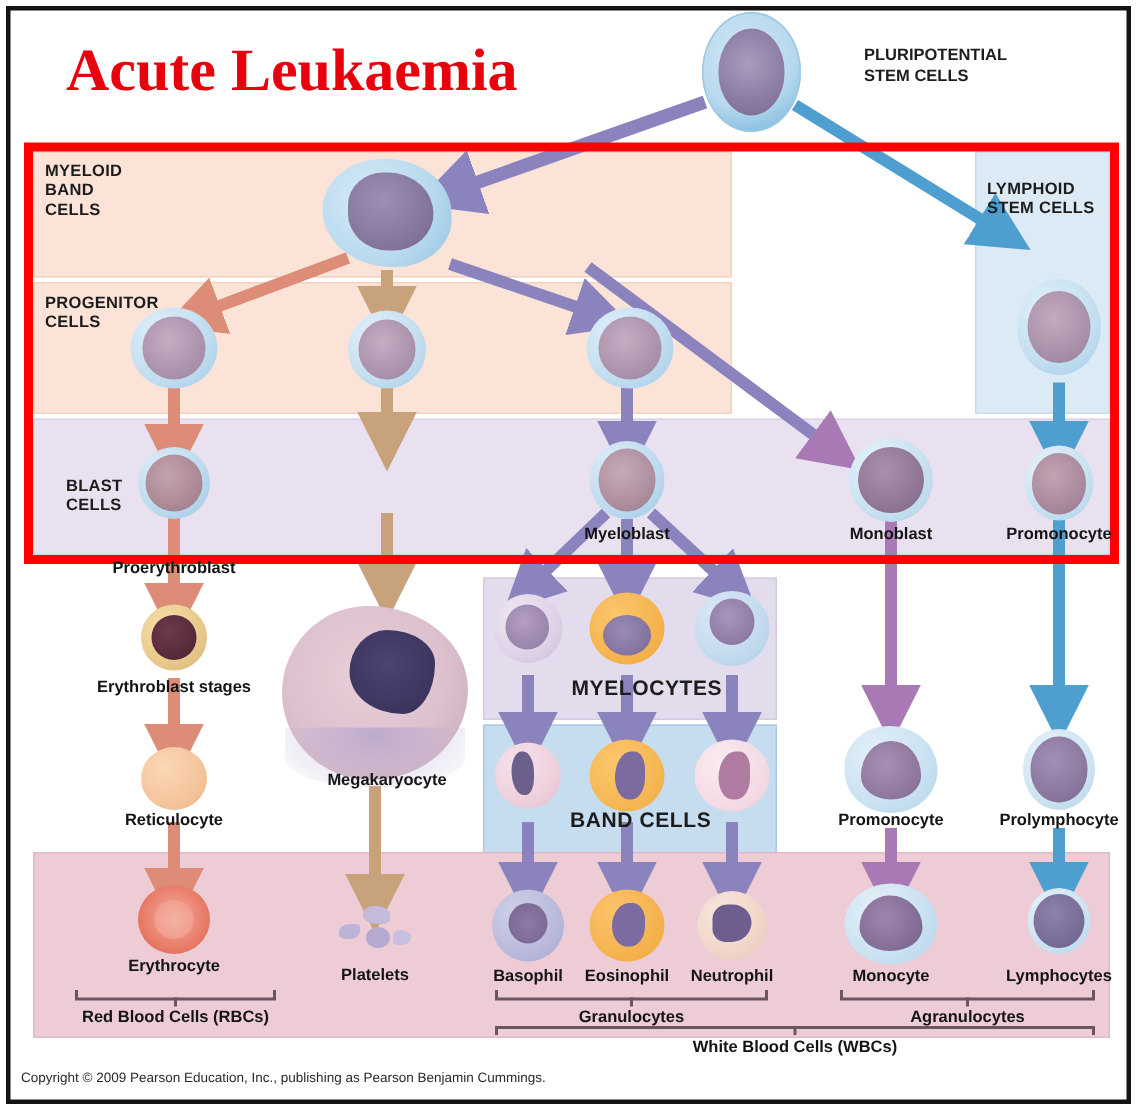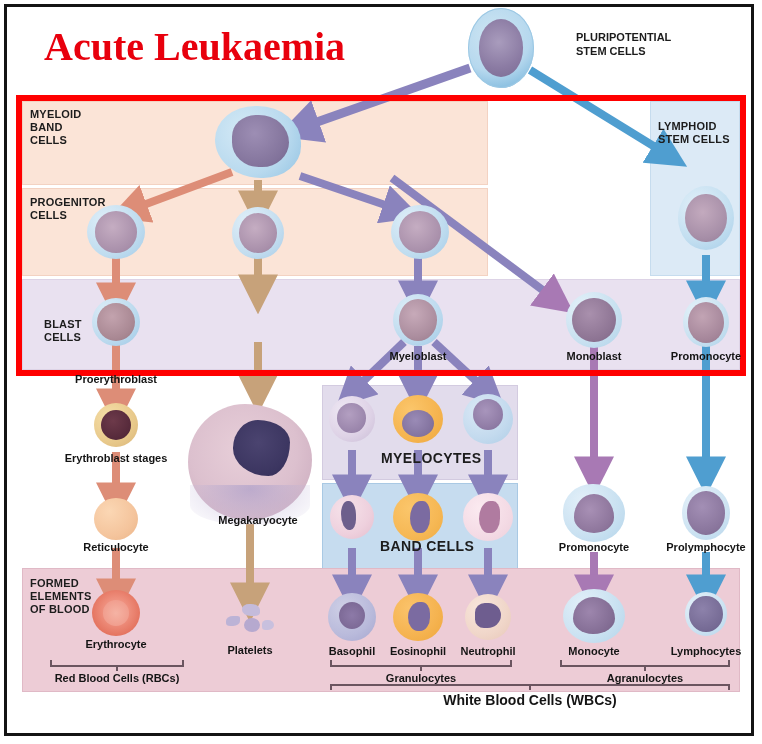--- a/index.html
+++ b/index.html
@@ -135,25 +135,20 @@
     <div>CELLS</div>
   </div>
   <div class="sect-label" style="left:44px;top:288px;margin-top:30px;">
     <div>BLAST</div>
     <div>CELLS</div>
   </div>
   <div class="sect-label" style="left:658px;top:120px;">
     <div>LYMPHOID</div>
     <div>STEM CELLS</div>
   </div>
-  <div class="sect-label" style="left:30px;top:577px;">
-    <div>FORMED</div>
-    <div>ELEMENTS</div>
-    <div>OF BLOOD</div>
-  </div>
 
   <div class="box-label" style="left:381px;top:450px;">MYELOCYTES</div>
   <div class="box-label" style="left:380px;top:538px;">BAND CELLS</div>
 
   <div class="cell" style="left:501px;top:48px;width:66px;height:80px;background:radial-gradient(circle at 40% 35%,#cfe6f3 0%,#b6d8ee 55%,#8fc2e2 78%,#cfe6f3 100%);box-shadow:0 0 0 1px #9cc8e4 inset;">
     <div class="nuc" style="left:16%;top:14%;width:68%;height:72%;background:radial-gradient(circle at 45% 40%,#a99cbd 0%,#8b7ba3 60%,#7a6b93 100%);"></div>
   </div>
   <div style="position:absolute;left:576px;top:30px;font-size:11px;font-weight:bold;line-height:14px;color:#1c1c1c;">
     <div>PLURIPOTENTIAL</div>
     <div>STEM CELLS</div>
@@ -302,16 +297,17 @@
     <div class="bk-line" style="left:84px;top:5px;width:1.5px;height:6px;"></div>
   </div>
   <div style="position:absolute;left:645px;top:672px;transform:translateX(-50%);font-size:11px;font-weight:bold;color:#141414;white-space:nowrap;">Agranulocytes</div>
 
   <div class="bracket" style="left:330px;top:684px;width:400px;height:10px;">
     <div class="bk-line" style="left:0;top:0;width:400px;height:1.5px;"></div>
     <div class="bk-line" style="left:0;top:0;width:1.5px;height:6px;"></div>
     <div class="bk-line" style="left:398px;top:0;width:1.5px;height:6px;"></div>
     <div class="bk-line" style="left:199px;top:0;width:1.5px;height:6px;"></div>
   </div>
-  <div style="position:absolute;left:530px;top:692px;transform:translateX(-50%);font-size:14px;font-weight:bold;color:#141414;white-space:nowrap;">White Blood Cells (WBCs)</div>
-
+  <div style="position:absolute;left:530px;top:692px;transform:translateX(-50%);font-size:11px;font-weight:bold;color:#141414;white-space:nowrap;">White Blood Cells (WBCs)</div>
+
+  <div id="copyright">Copyright © 2009 Pearson Education, Inc., publishing as Pearson Benjamin Cummings.</div>
 
 </div>
 
 </body></html>

